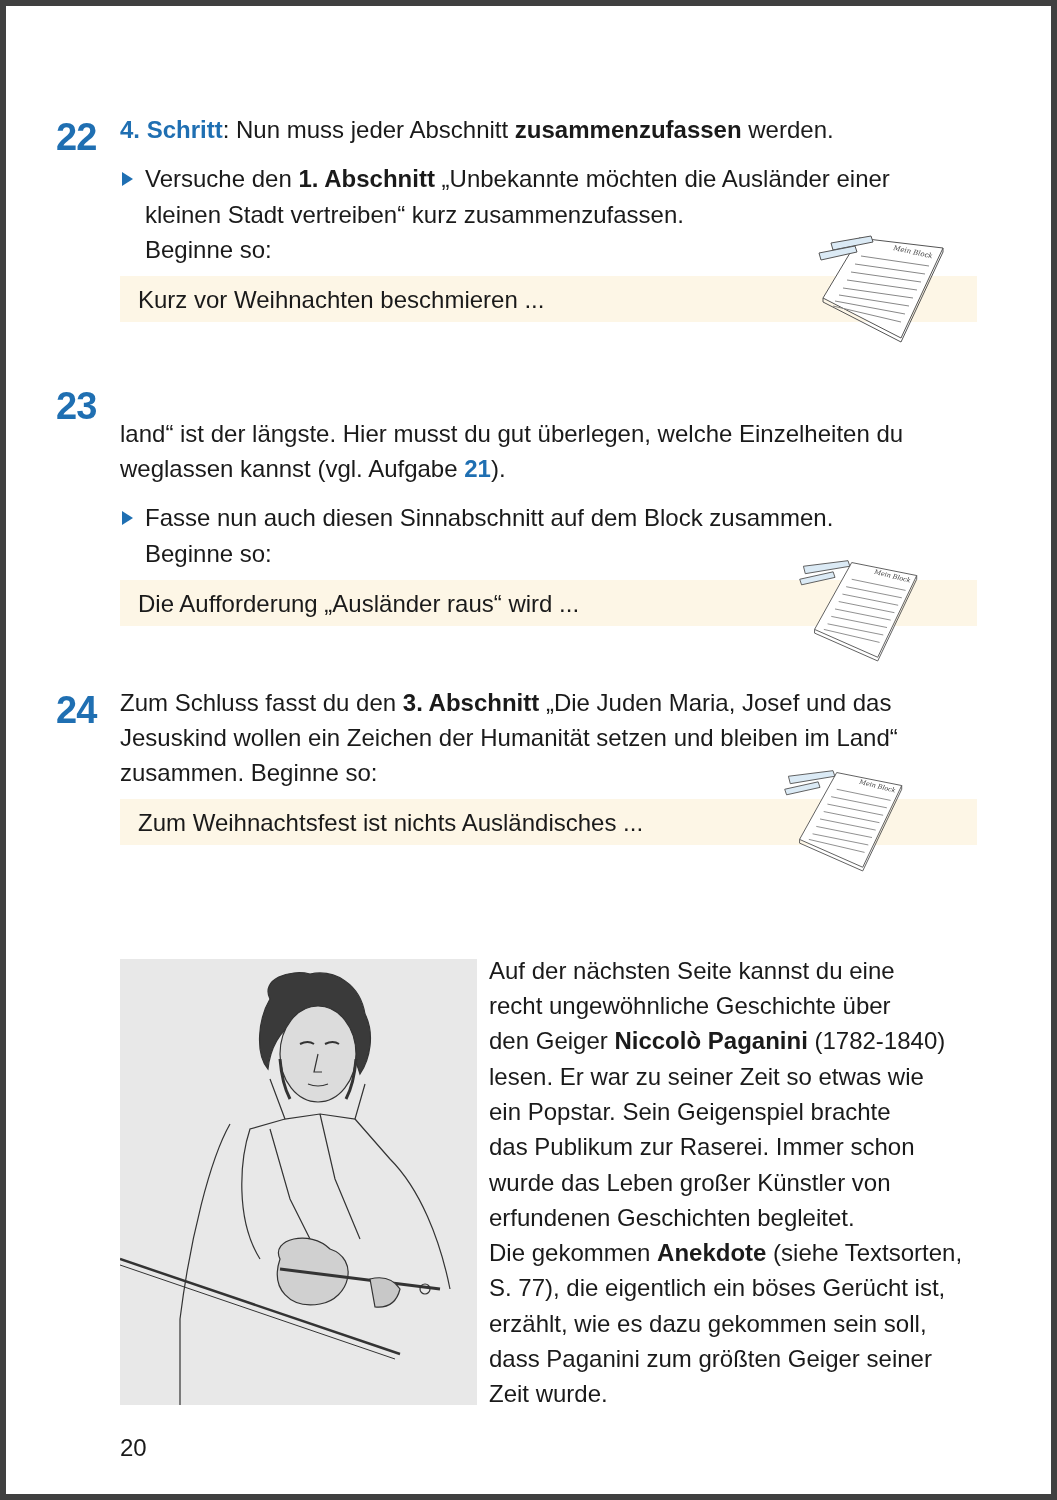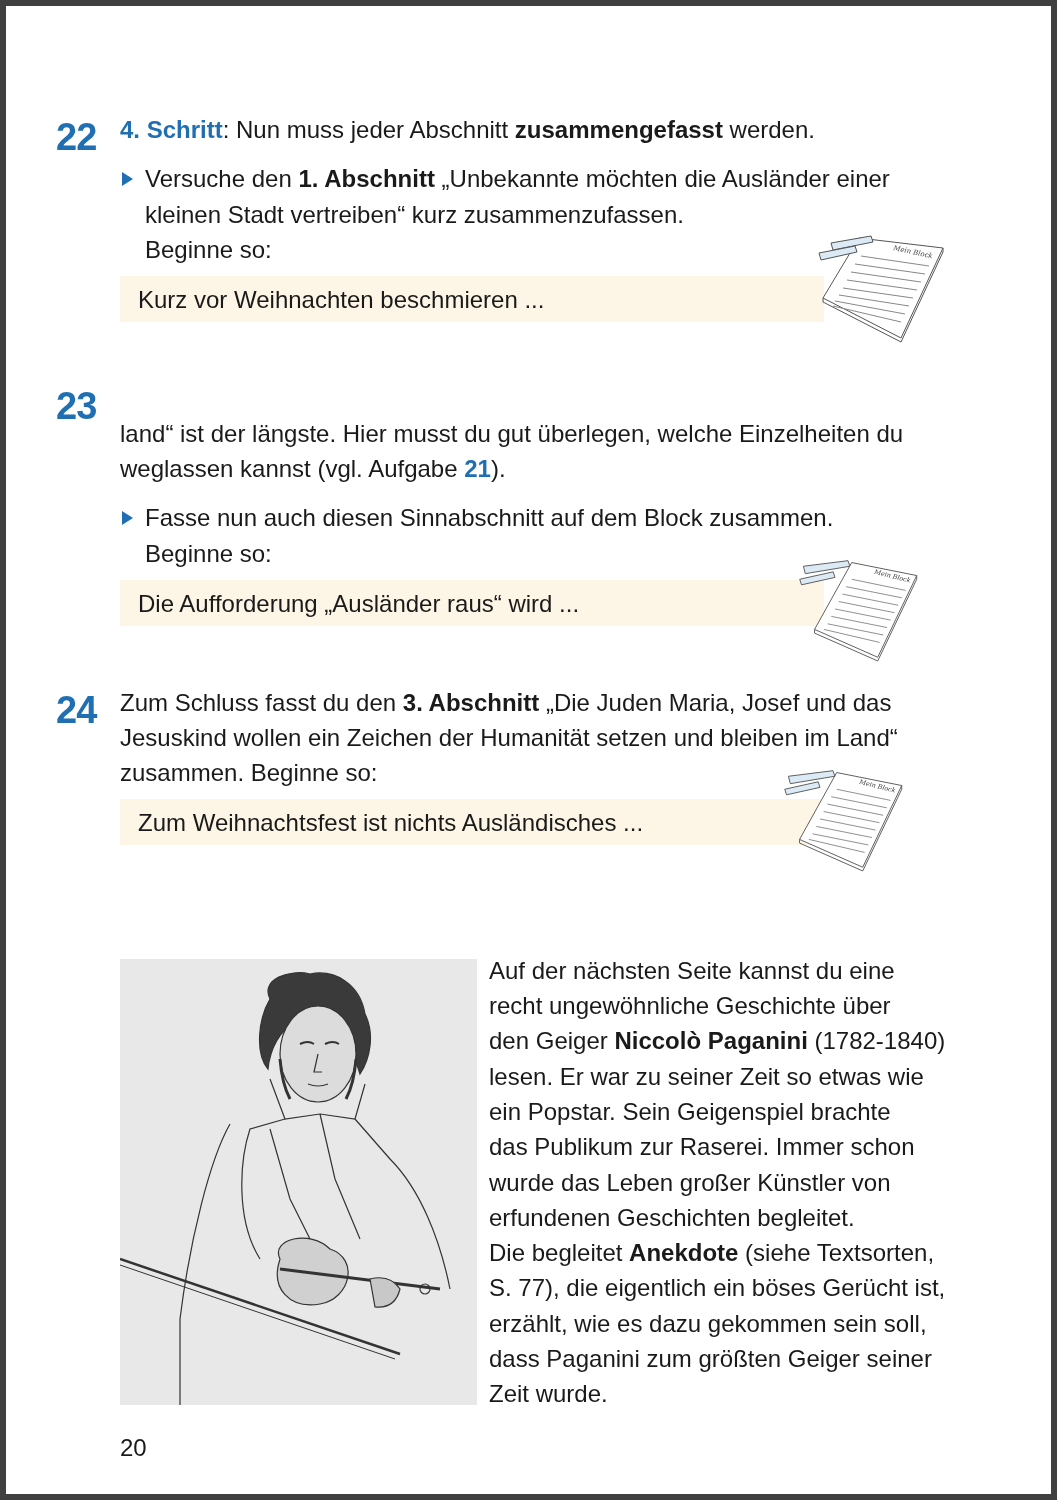--- a/index.html
+++ b/index.html
@@ -18,42 +18,42 @@
       color: #1a1a1a;
     }
     .blue-bold { color: #1f6fb2; font-weight: bold; }
     .bold { font-weight: bold; }
     .arrow {
       position: absolute; width: 0; height: 0;
       border-top: 7px solid transparent; border-bottom: 7px solid transparent;
       border-left: 11px solid #1f6fb2;
     }
     .answer-box {
-      position: absolute; left: 114px; width: 704px; height: 46px;
+      position: absolute; left: 114px; width: 857px; height: 46px;
       background: #fdf6e6;
     }
     .answer-text {
       position: absolute; left: 18px; top: 6px; font-size: 24px; line-height: 35px; color: #1a1a1a; white-space: nowrap;
     }
     .notepad { position: absolute; }
     .portrait {
       position: absolute; left: 114px; top: 953px; width: 357px; height: 446px;
       background: #e6e6e6; overflow: hidden;
     }
     .side-text { position: absolute; left: 483px; font-size: 24px; line-height: 35.3px; white-space: nowrap; }
     .page-number { position: absolute; left: 114px; top: 1428px; font-size: 24px; color: #1a1a1a; }
   </style>
 </head>
 <body>
 
 <div class="page">
 
   <div class="task-num" style="top:112px;">22</div>
   <div class="line" style="left:114px; top:106px;">
-    <span class="blue-bold">4. Schritt</span><span>: Nun muss jeder Abschnitt </span><span class="bold">zusammengefasst</span><span> werden.</span>
+    <span class="blue-bold">4. Schritt</span><span>: Nun muss jeder Abschnitt </span><span class="bold">zusammenzufassen</span><span> werden.</span>
   </div>
   <div class="arrow" style="left:116px; top:166px;"></div>
   <div class="line" style="left:139px; top:155px;">
     <span>Versuche den </span><span class="bold">1. Abschnitt</span><span> „Unbekannte möchten die Ausländer einer</span>
   </div>
   <div class="line" style="left:139px; top:191px;">kleinen Stadt vertreiben“ kurz zusammenzufassen.</div>
   <div class="line" style="left:139px; top:226px;">Beginne so:</div>
   <div class="answer-box" style="top:270px;">
     <span class="answer-text">Kurz vor Weihnachten beschmieren ...</span>
   </div>
@@ -174,21 +174,21 @@
   <div class="side-text" style="top:982px;">recht ungewöhnliche Geschichte über</div>
   <div class="side-text" style="top:1017px;">
     <span>den Geiger </span><span class="bold">Niccolò Paganini</span><span> (1782-1840)</span>
   </div>
   <div class="side-text" style="top:1053px;">lesen. Er war zu seiner Zeit so etwas wie</div>
   <div class="side-text" style="top:1088px;">ein Popstar. Sein Geigenspiel brachte</div>
   <div class="side-text" style="top:1123px;">das Publikum zur Raserei. Immer schon</div>
   <div class="side-text" style="top:1159px;">wurde das Leben großer Künstler von</div>
   <div class="side-text" style="top:1194px;">erfundenen Geschichten begleitet.</div>
   <div class="side-text" style="top:1229px;">
-    <span>Die begleitet </span><span class="bold">Anekdote</span><span> (siehe Textsorten,</span>
+    <span>Die gekommen </span><span class="bold">Anekdote</span><span> (siehe Textsorten,</span>
   </div>
   <div class="side-text" style="top:1264px;">S. 77), die eigentlich ein böses Gerücht ist,</div>
   <div class="side-text" style="top:1335px;">dass Paganini  zum größten Geiger seiner</div>
   <div class="side-text" style="top:1300px;">erzählt, wie es dazu gekommen sein soll,</div>
   <div class="side-text" style="top:1370px;">Zeit wurde.</div>
 
   <div class="page-number">20</div>
 </div>
 
 </body></html>

